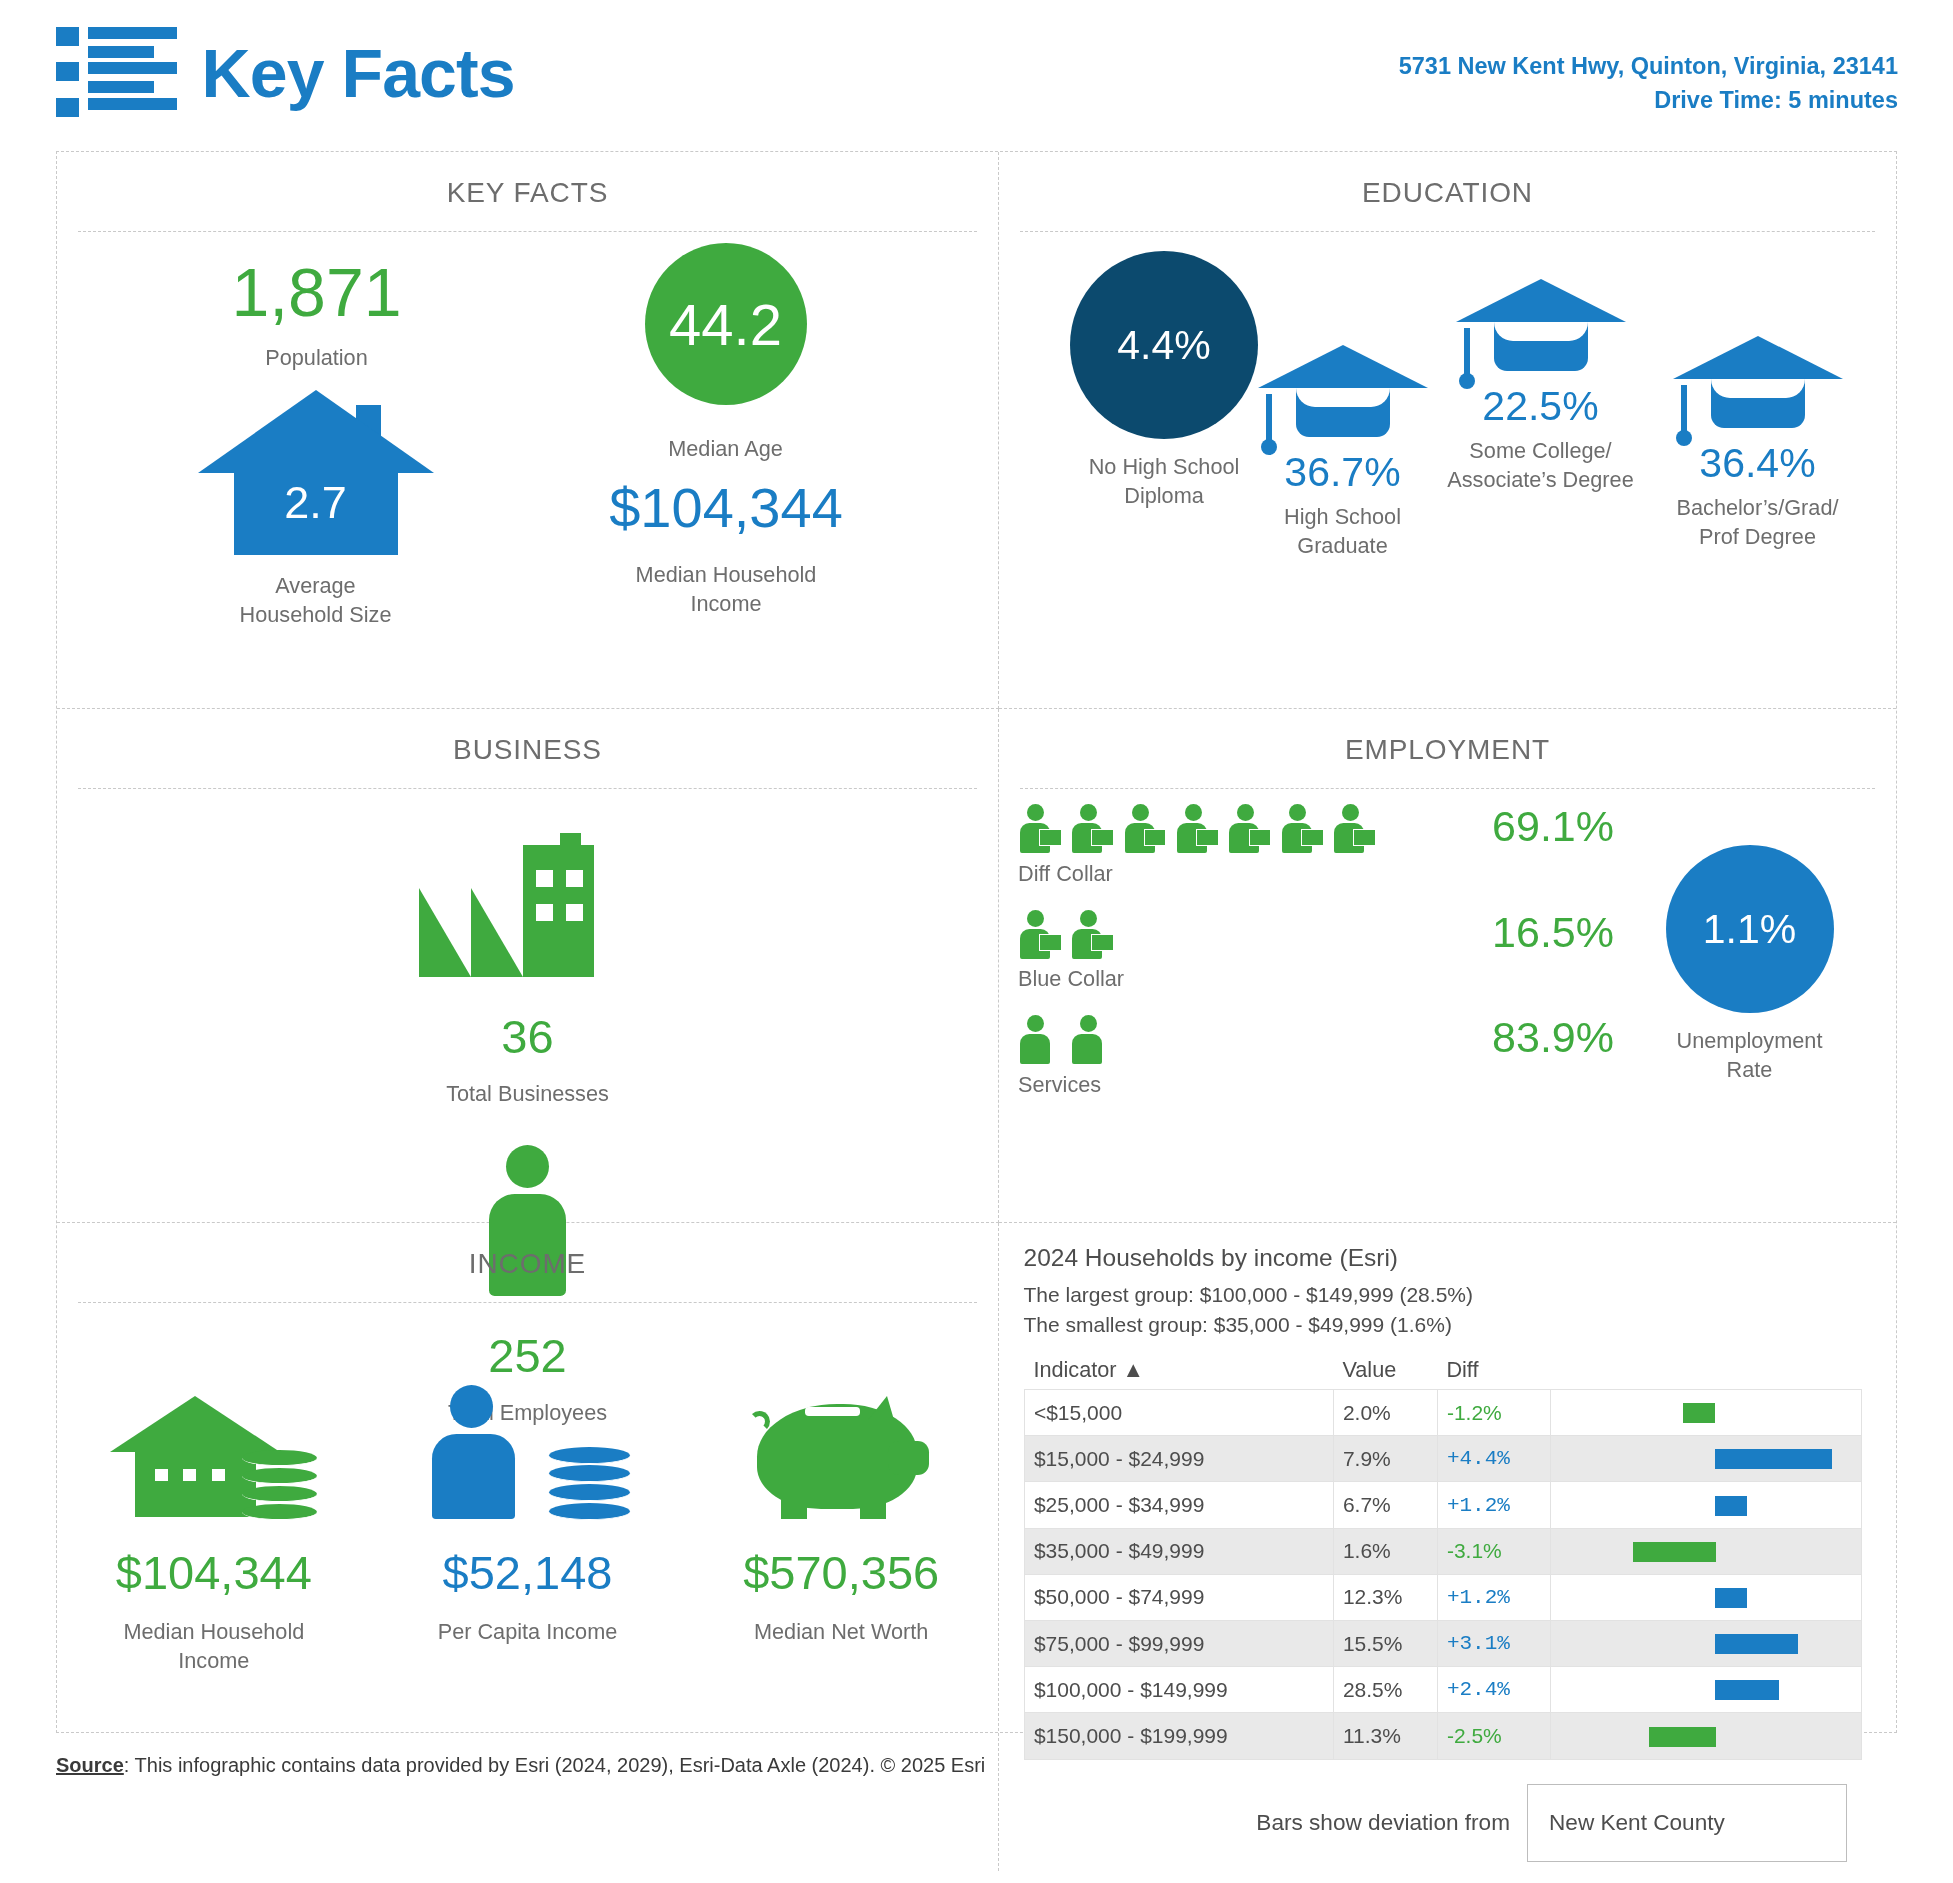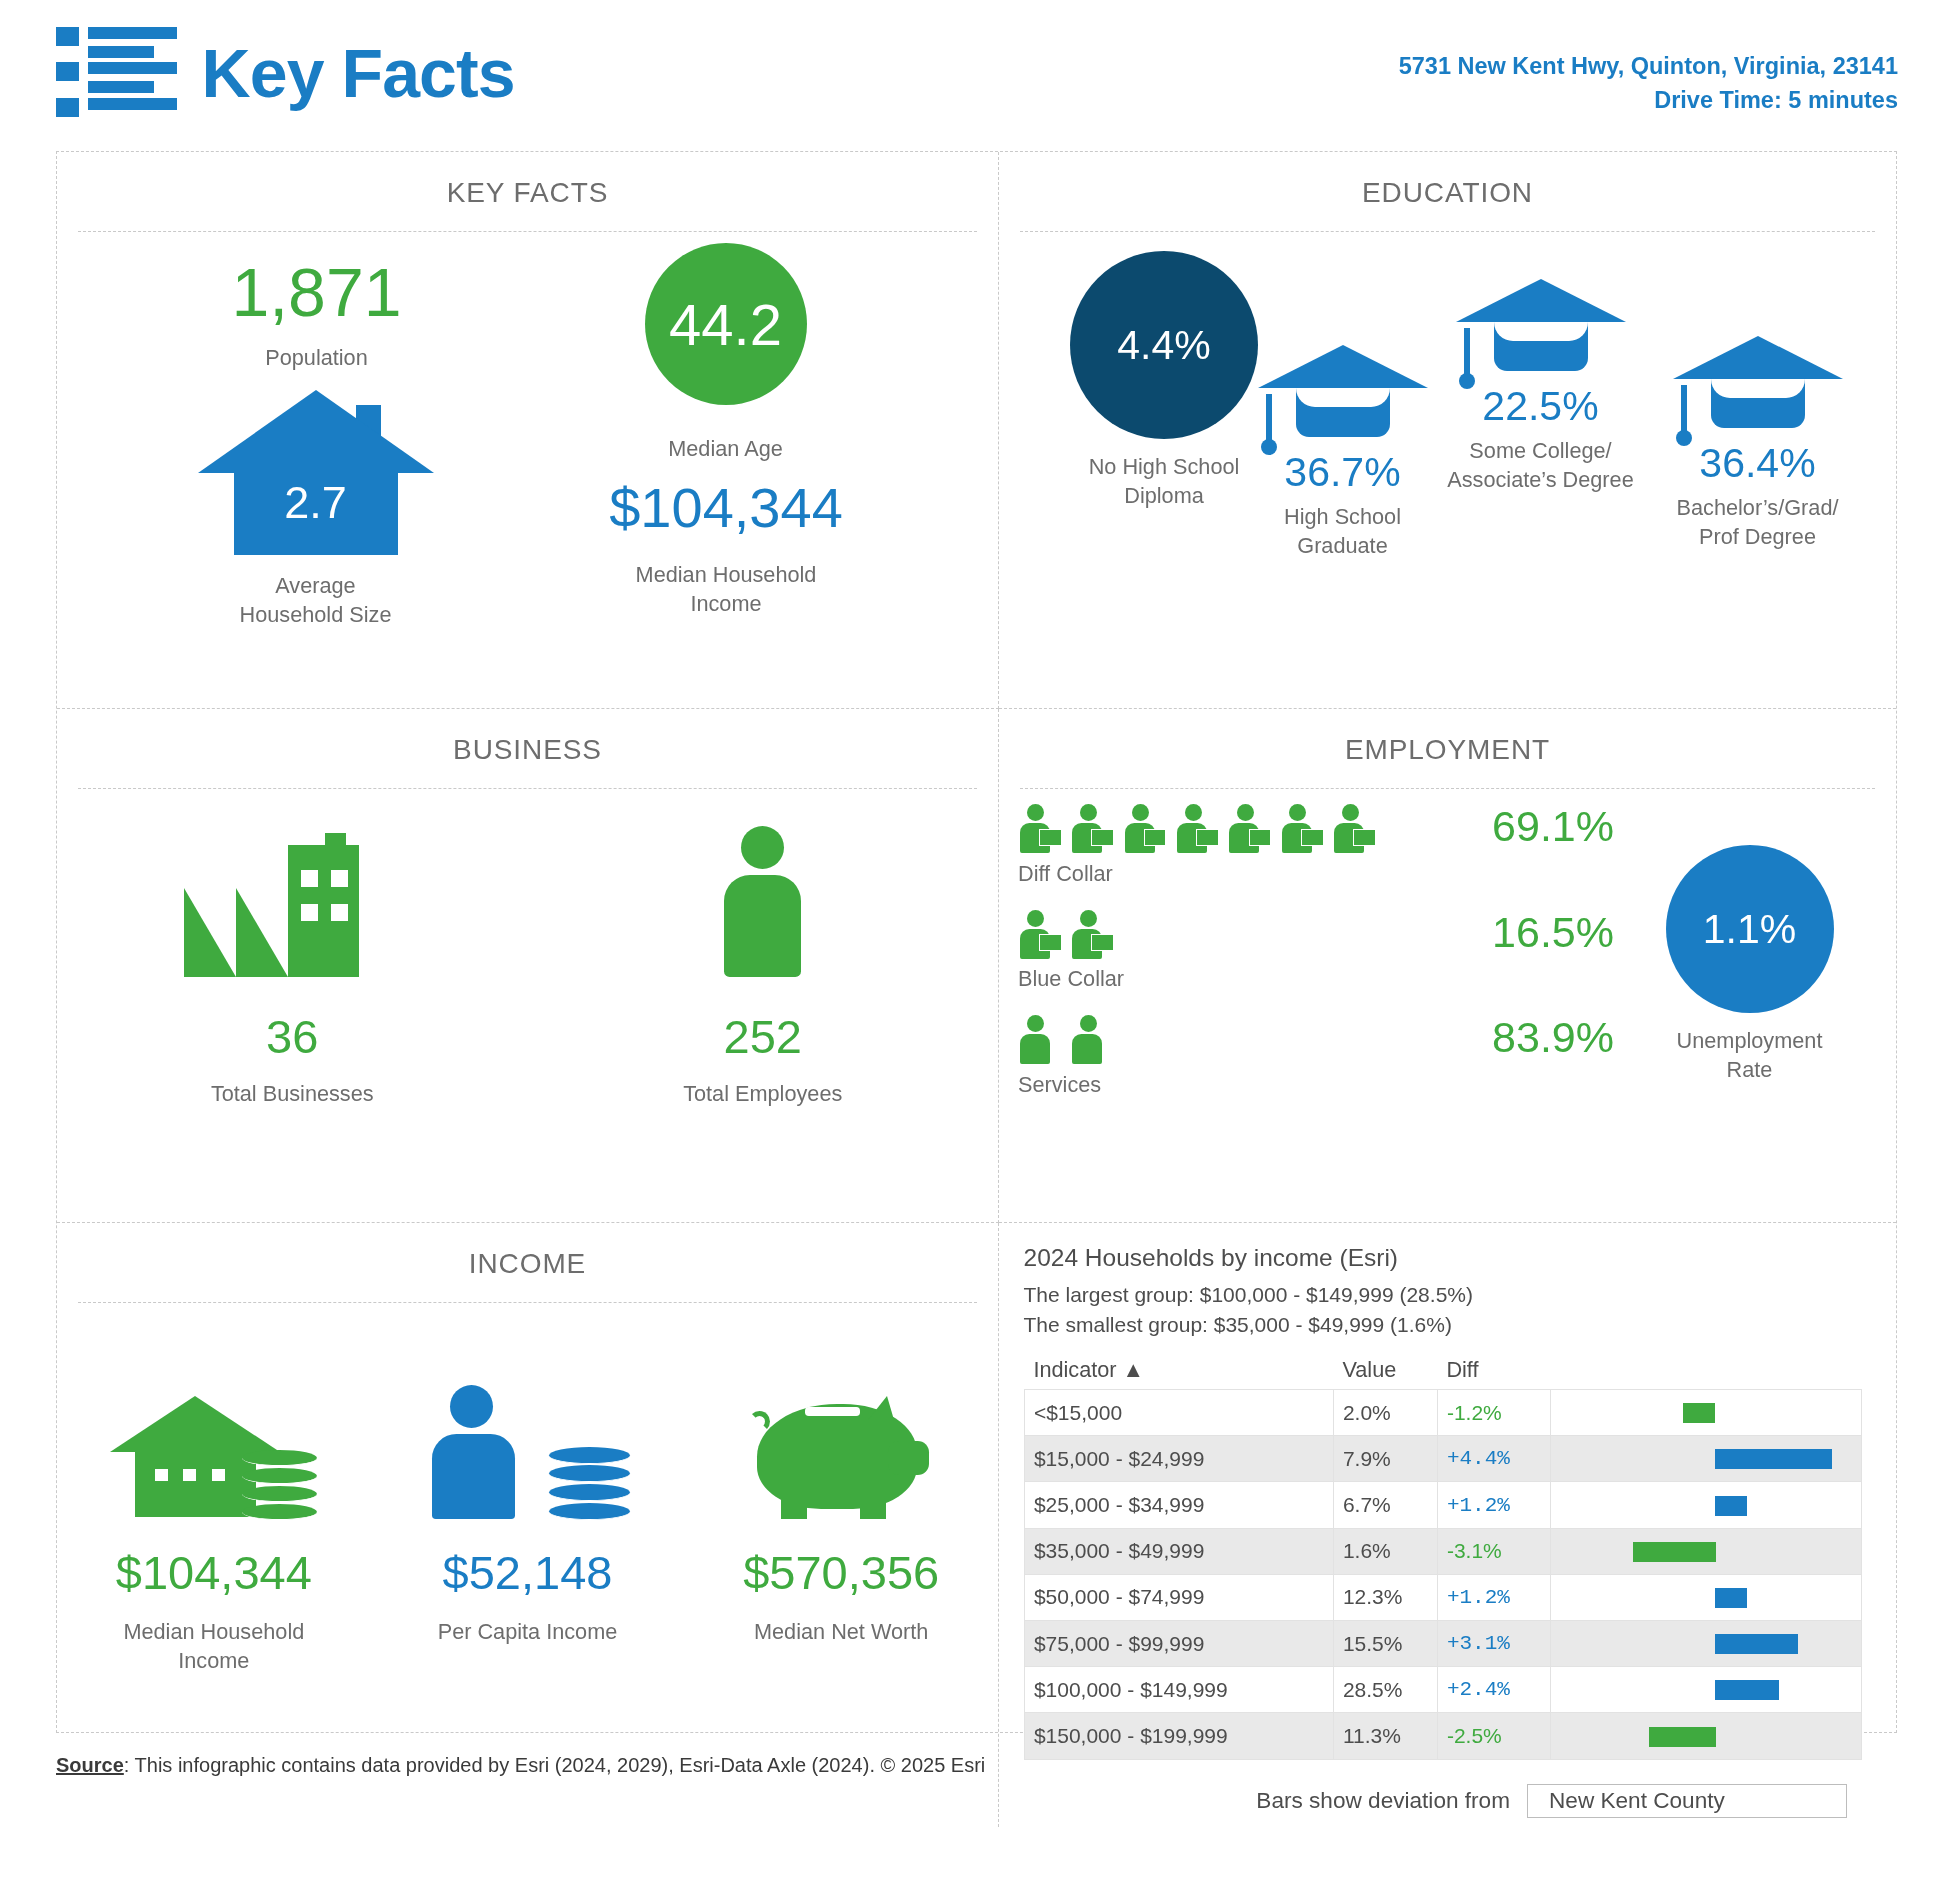--- a/index.html
+++ b/index.html
@@ -67,21 +67,21 @@
   .cap .ball { position:absolute; left: 2.8px; top: 94px; width: 16px; height: 16px; border-radius:50%; background:#1a7dc4; }
   .edu-item { position: absolute; text-align: center; }
   .edu-item .pct { font-size: 41px; color: #1a7dc4; }
   .edu-item .lbl { margin-top: 5.6px; }
   #edu-hs  { left: 235px; top: 113px; width: 217px; }
   #edu-sc  { left: 424px; top: 47px;  width: 235px; }
   #edu-ba  { left: 650px; top: 104px; width: 217px; }
   .cap-holder { display:flex; justify-content:center; }
 
   
-  .biz-wrap { position: relative; height: 405px; display:flex; }
+  .biz-wrap { position: relative; height: 405px; display:flex;flex-direction:column; }
   .biz-col { flex: 1; text-align: center; position: relative; }
   .biz-icon { height: 188px; display:flex; align-items:flex-end; justify-content:center; }
   .factory { position: relative; width: 217px; height: 141px; }
   .factory .b1 { position:absolute; left:0; bottom:0; width: 0; height:0; border-bottom: 89px solid #3faa3f; border-left: 0 solid transparent; border-right: 52px solid transparent; }
   .factory .b2 { position:absolute; left: 52px; bottom:0; width: 0; height:0; border-bottom: 89px solid #3faa3f; border-right: 52px solid transparent; }
   .factory .b3 { position:absolute; left: 104px; bottom: 0; width: 71px; height: 132px; background:#3faa3f; }
   .factory .stack { position:absolute; left: 141px; bottom: 122px; width: 21px; height: 22.6px; background:#3faa3f; }
   .factory .w { position:absolute; background:#fff; width: 17px; height: 17px; }
   .person { position: relative; width: 104px; height: 151px; }
   .person .head { position:absolute; left: 30px; top: 0; width: 43px; height: 43px; border-radius: 50%; background: #3faa3f; }
@@ -139,21 +139,21 @@
   td.bar-cell { width: 311px; position: relative; padding: 0; border-left: 0.9px solid #cfcfcf; }
   .barwrap { position: relative; height: 32px; }
   .bar { position: absolute; top: 6.6px; height: 20px; }
   .bar.pos { background: #1a7dc4; }
   .bar.neg { background: #3faa3f; }
   .val-col { width: 104px; }
   .diff-col { width: 113px; }
   .diff.pos { color: #1a7dc4; font-family: Liberation Mono, monospace; }
   .diff.neg { color: #3faa3f; }
   .deviation { display:flex; align-items:center; justify-content:flex-end; gap: 17px; margin: 24.5px 24.5px 0 0; font-size: 22.6px; color:#4d4d4d; }
-  .dev-box { border: 0.9px solid #bdbdbd; padding: 3px 21px; min-width: 320px; font-size: 22.6px; color:#4d4d4d; }
+  .dev-box { border: 0.9px solid #bdbdbd; padding: 25px 21px; min-width: 320px; font-size: 22.6px; color:#4d4d4d; }
 
   .footer { font-size: 20px; color: #3a3a3a; padding-top: 21px; }
   .footer b { text-decoration: underline; }
 </style>
 </head>
 <body>
 
 <div class="page">
 
   <div class="header">

